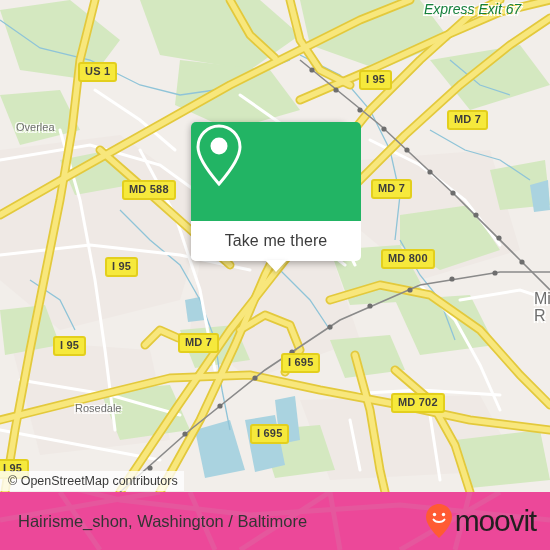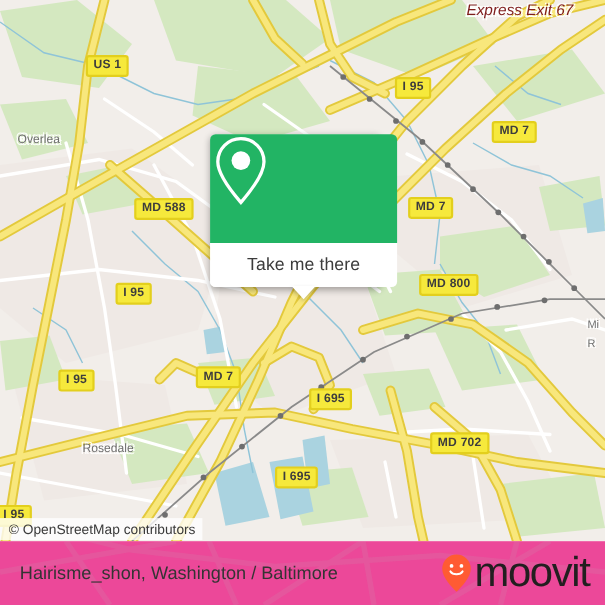--- a/index.html
+++ b/index.html
@@ -39,23 +39,23 @@
     position:absolute;
     color:#6f6f6f;
     font-size:11px;
     white-space:nowrap;
     text-shadow:
       -1.5px -1.5px 0 rgba(255,255,255,.95),
        1.5px -1.5px 0 rgba(255,255,255,.95),
       -1.5px  1.5px 0 rgba(255,255,255,.95),
        1.5px  1.5px 0 rgba(255,255,255,.95);
   }
-  .place.small{font-size:10px;}
+  .place.small{font-size:16px;}
   .place.exit{
-    font-style:italic;font-size:14px;color:#7f1d1d;font-weight:normal;
+    font-style:italic;font-size:14px;color:#15803d;font-weight:normal;
   }
 
   
   #card{
     position:absolute;left:191px;top:122px;width:155px;
     border-radius:5px;
     box-shadow:0 2px 7px rgba(0,0,0,.33);
     overflow:visible;
     z-index:40;
   }
@@ -114,21 +114,21 @@
     height:58px;display:flex;align-items:center;
     padding:0 14px 0 18px;box-sizing:border-box;
   }
   #footer-title{
     color:#343434;font-size:16.5px;white-space:nowrap;
   }
   #brand{
     margin-left:auto;display:flex;align-items:center;gap:1px;
   }
   #brand-word{
-    color:#231f20;font-size:38px;line-height:30px;
+    color:#231f20;font-size:30px;line-height:30px;
     letter-spacing:-1.2px;font-weight:normal;
   }
 </style>
 </head>
 <body>
 
 <div id="app">
 
   <div id="map">
 
@@ -277,21 +277,21 @@
             <circle cx="330" cy="327" r="2.6"></circle>
           <circle cx="370" cy="306" r="2.6"></circle>
             <circle cx="410" cy="290" r="2.6"></circle>
           <circle cx="452" cy="279" r="2.6"></circle>
             <circle cx="495" cy="273" r="2.6"></circle>
         </g>
       </g>
     </svg>
 
     <div id="shield-layer">
-        <div class="shield solid" style="left: 78px; top: 50px;">US 1</div>
+        <div class="shield solid" style="left: 78px; top: 62px;">US 1</div>
         <div class="shield solid" style="left: 359px; top: 70px;">I 95</div>
         <div class="shield solid" style="left: 447px; top: 110px;">MD 7</div>
         <div class="shield solid" style="left: 122px; top: 180px;">MD 588</div>
         <div class="shield solid" style="left: 371px; top: 179px;">MD 7</div>
         <div class="shield solid" style="left: 381px; top: 249px;">MD 800</div>
         <div class="shield solid" style="left: 105px; top: 257px;">I 95</div>
         <div class="shield solid" style="left: 53px; top: 336px;">I 95</div>
         <div class="shield solid" style="left: 178px; top: 333px;">MD 7</div>
         <div class="shield solid" style="left: 281px; top: 353px;">I 695</div>
         <div class="shield solid" style="left: 391px; top: 393px;">MD 702</div>

